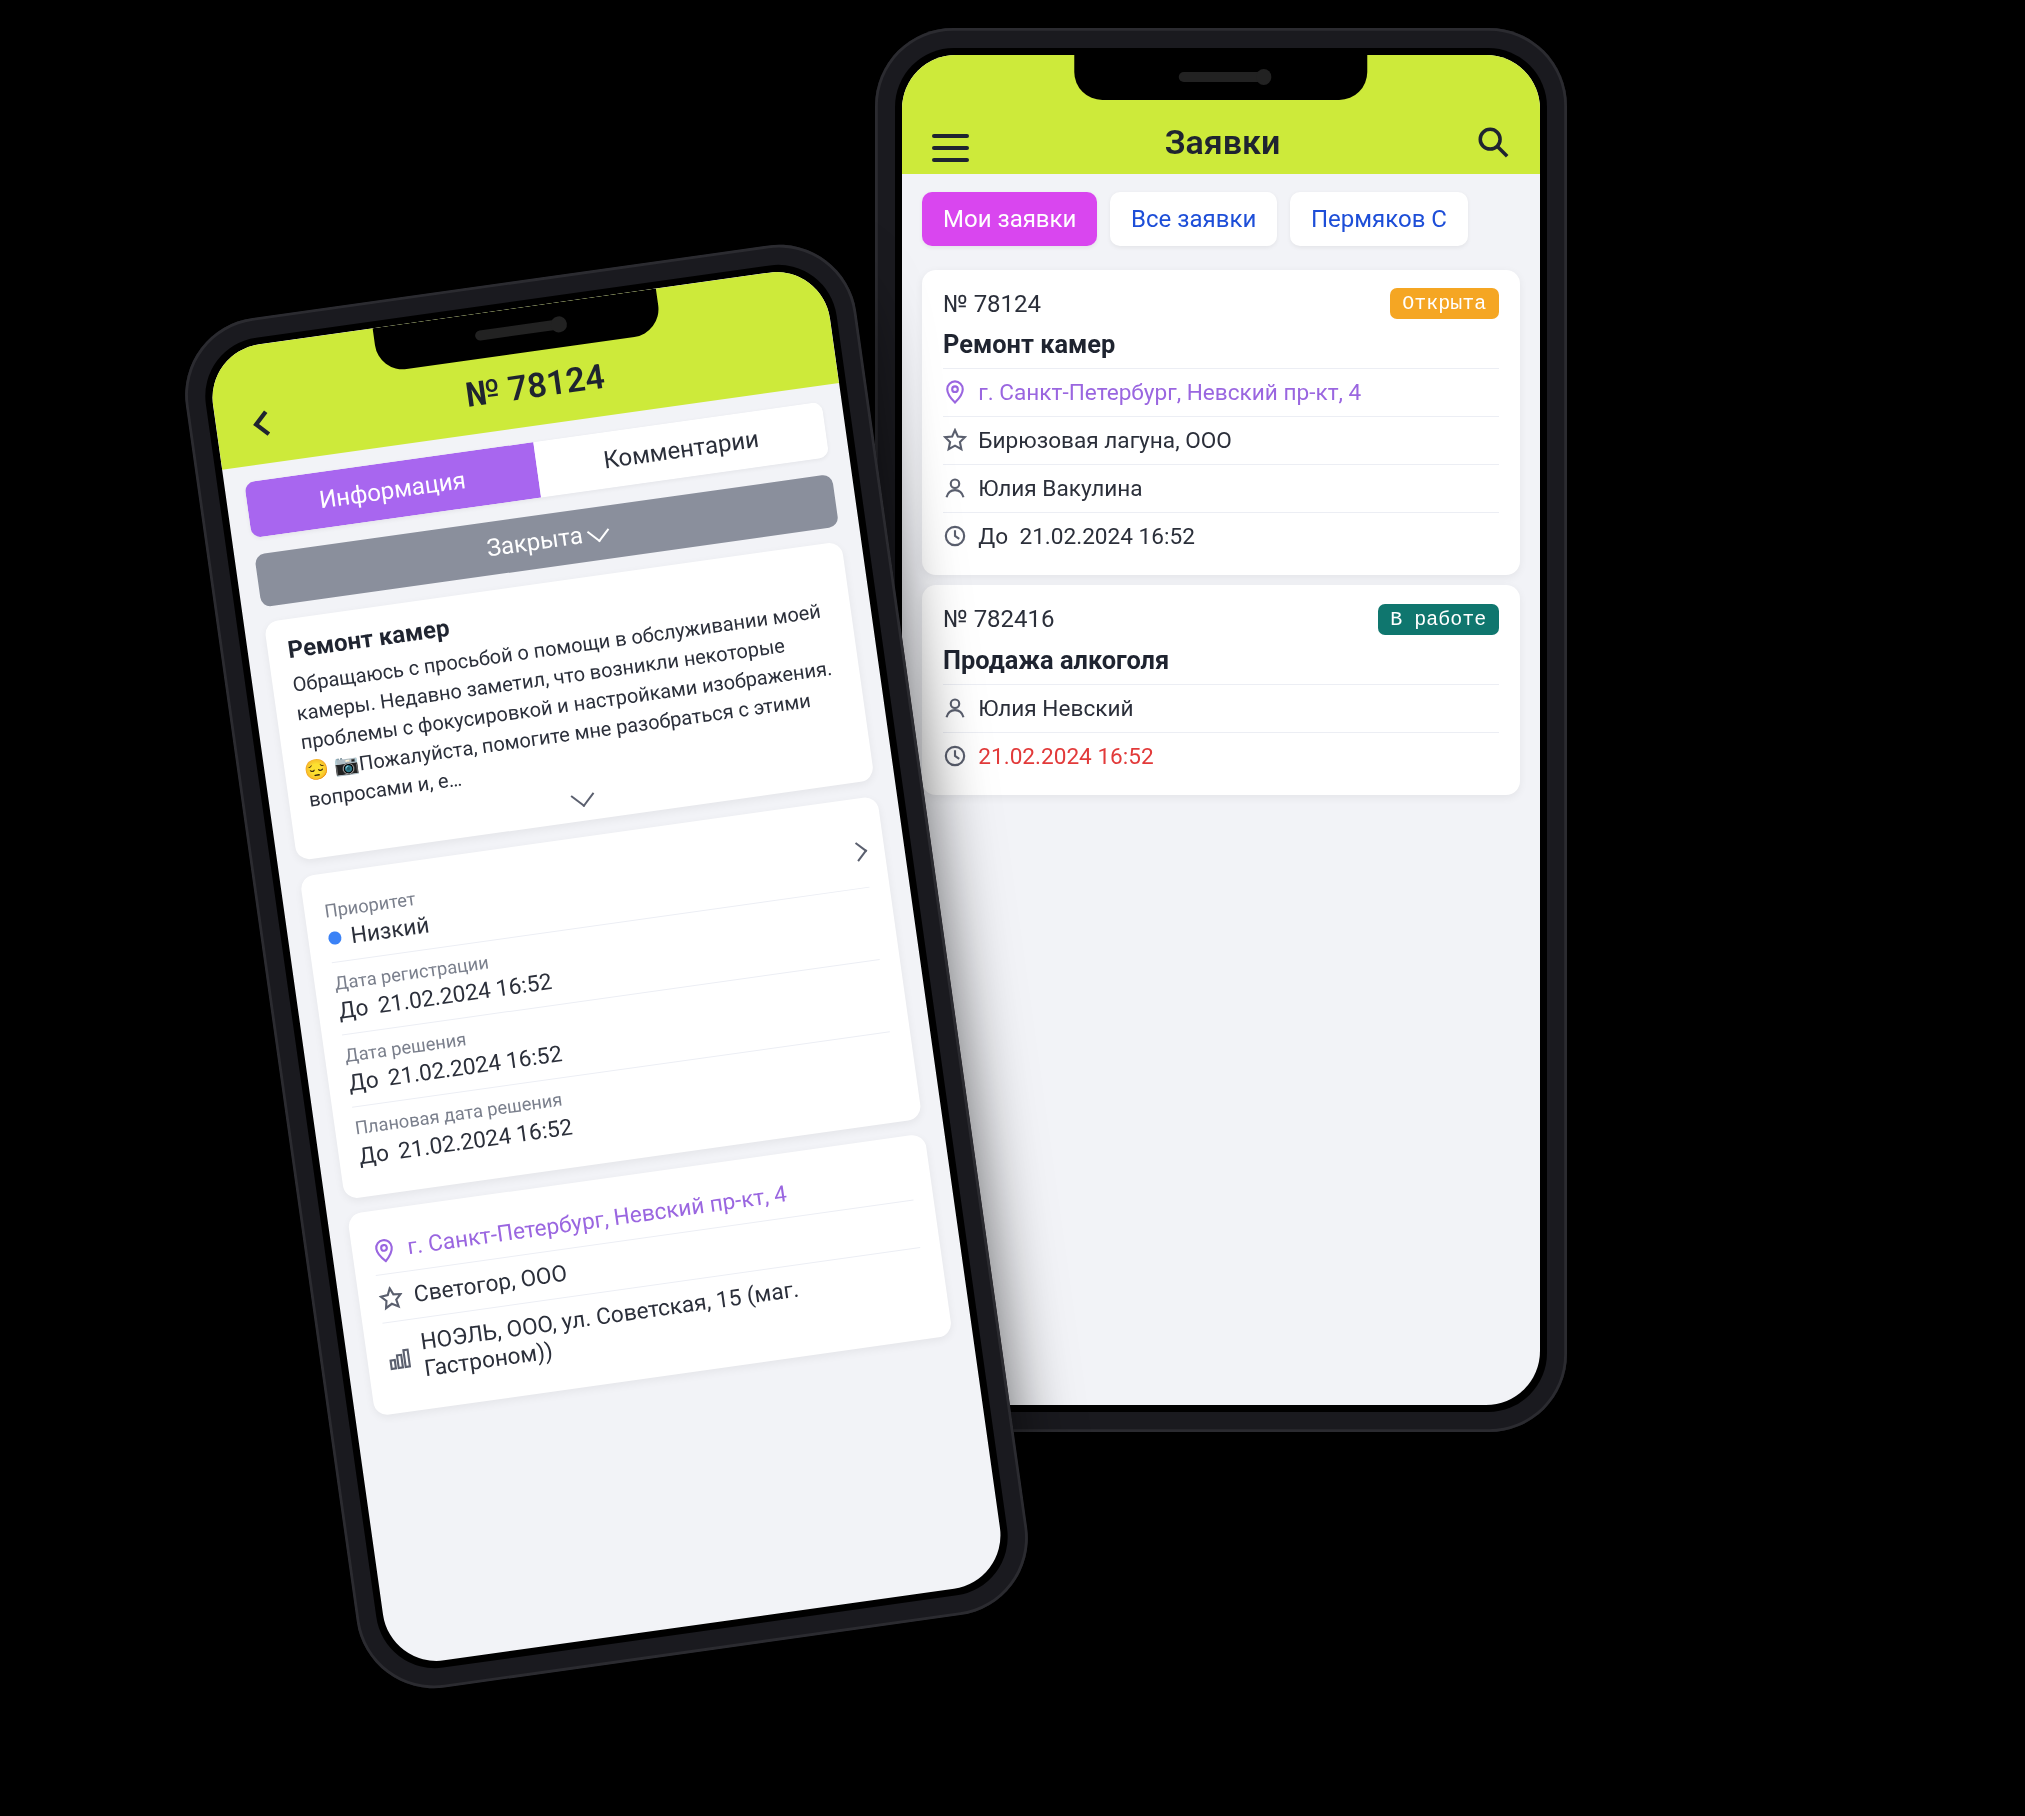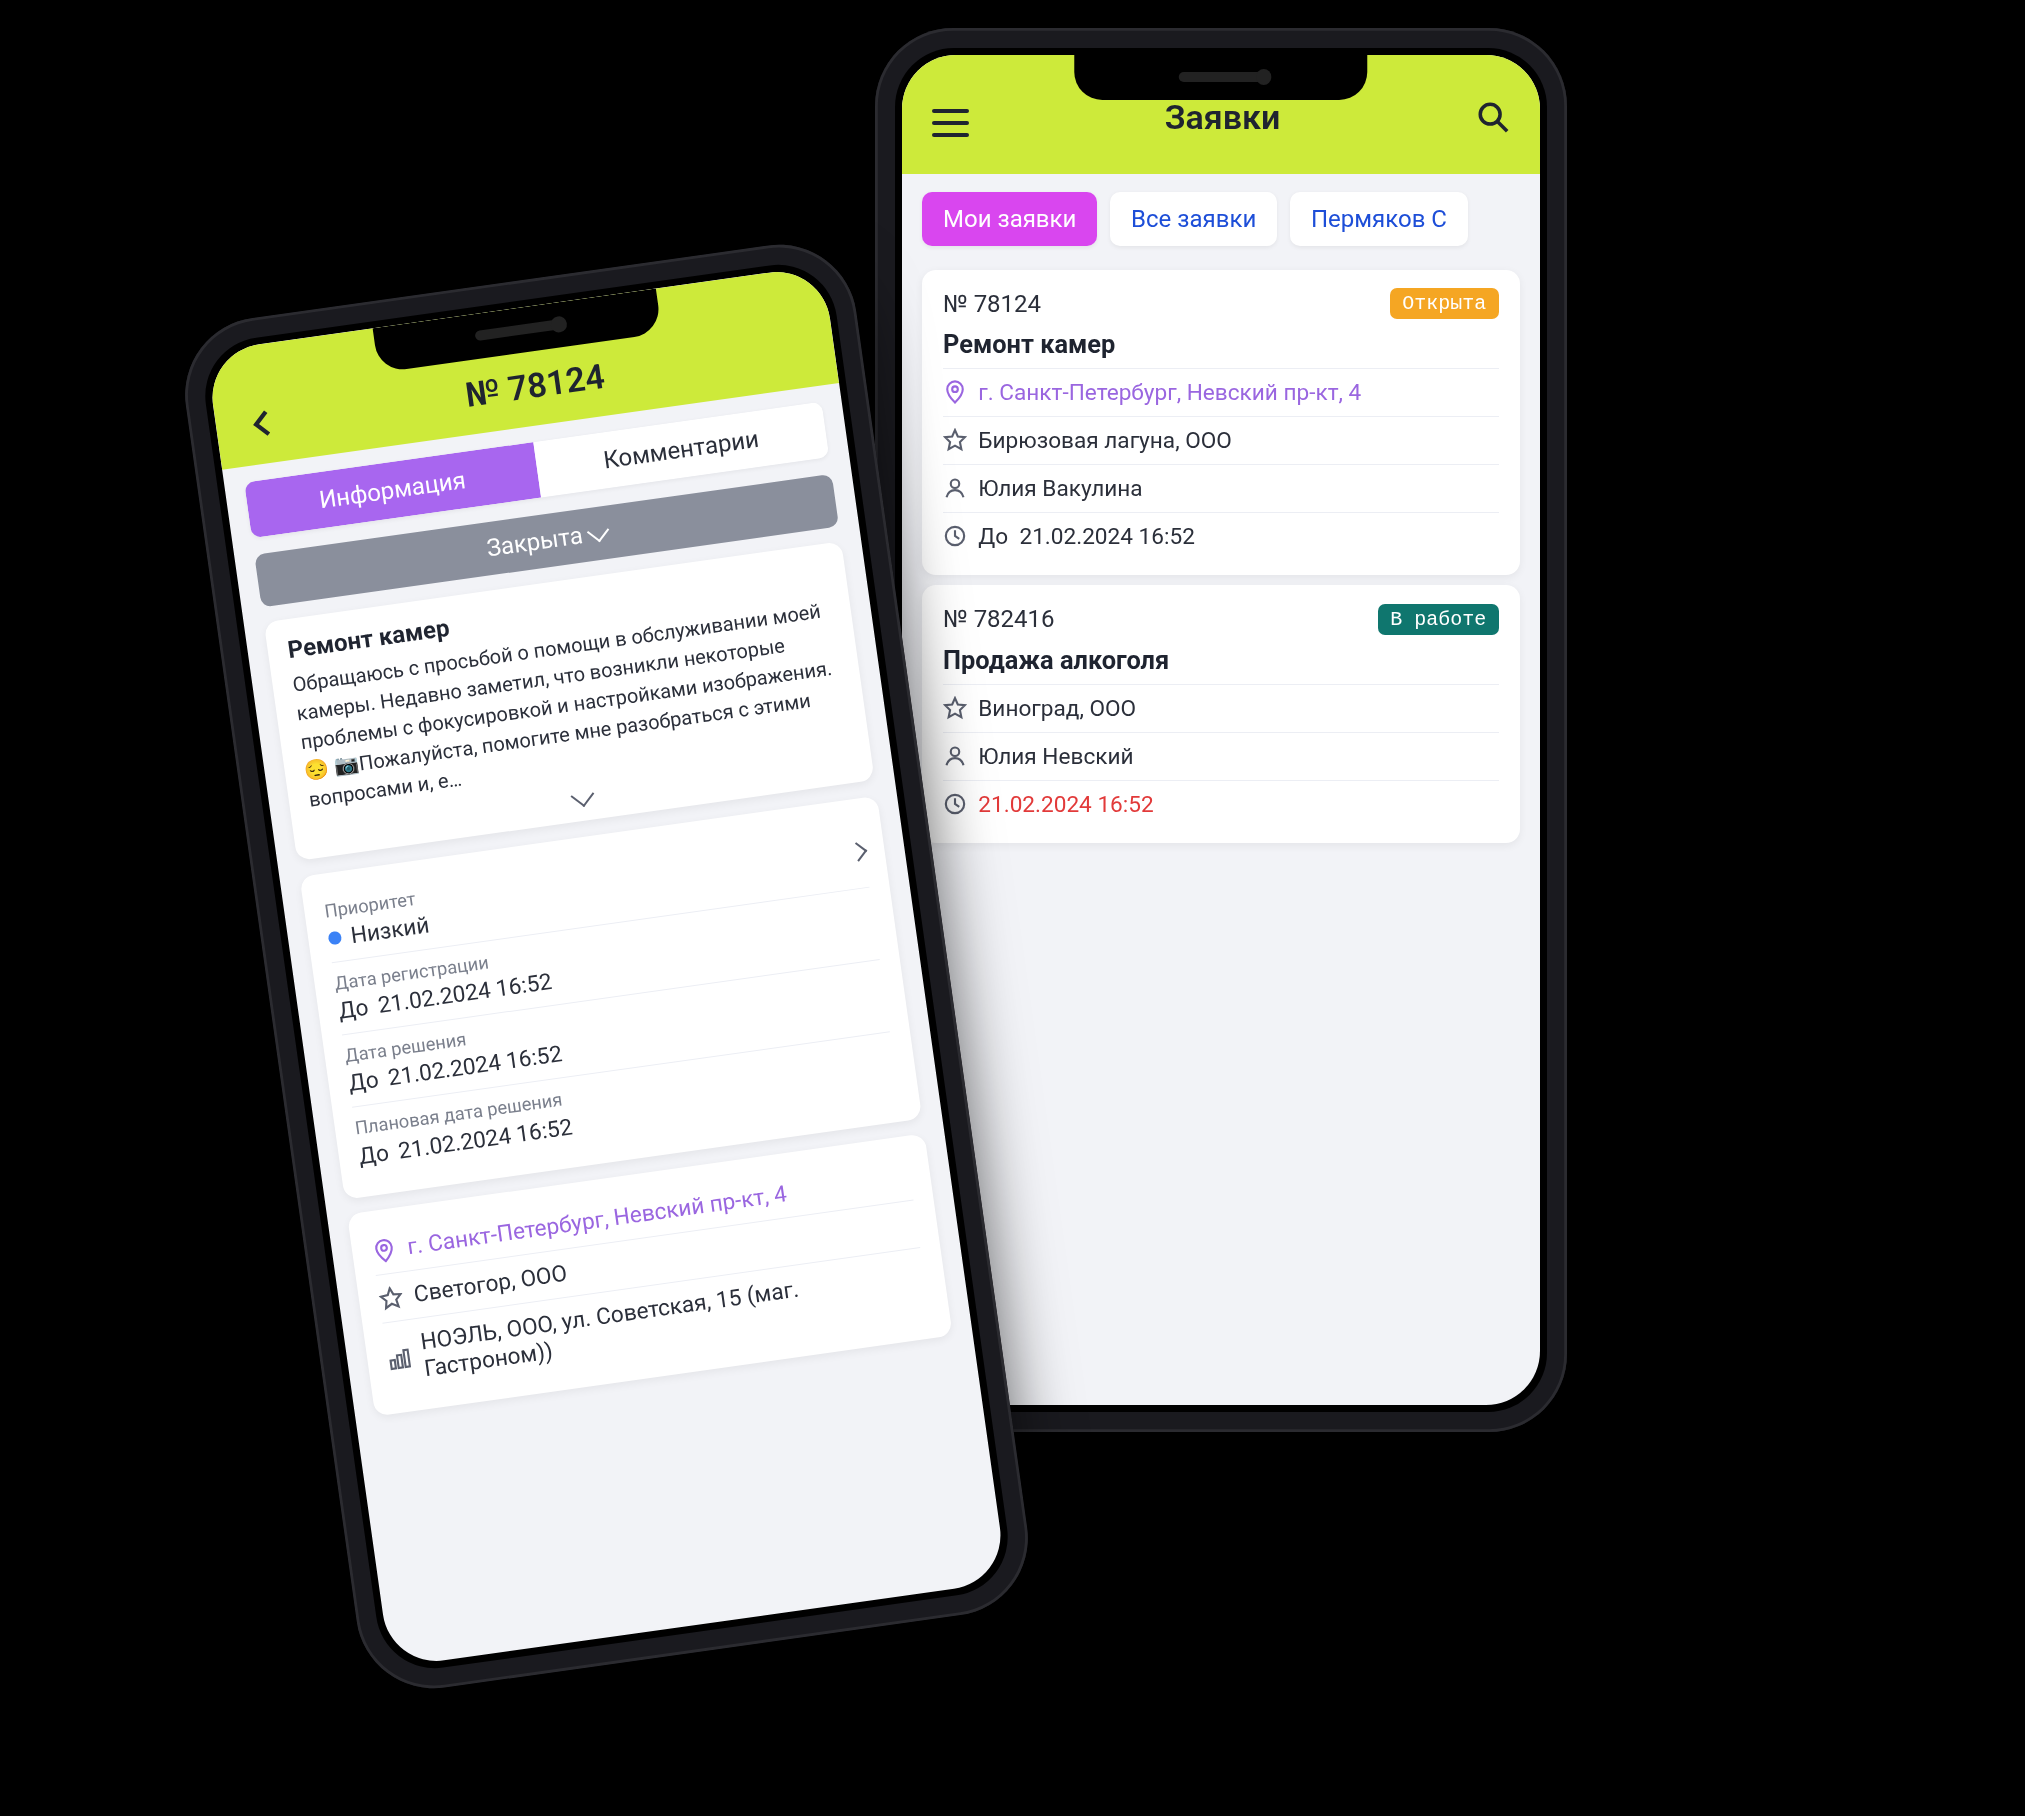--- a/index.html
+++ b/index.html
@@ -52,21 +52,21 @@
     width:15.5px; height:15.5px; border-radius:50%; background:#222;
   }
 
   
   .phone-b { top: 28px; left: 875px; width: 692px; height: 1404px; z-index:1; }
 
   .hdr-b {
     background:#cdea3a;
     height:119px;
     display:flex; align-items:flex-end; justify-content:flex-end;
-    padding:0 30px 37px;
+    padding:0 30px 12px;
   }
   .hdr-b .title { font-size:34px; font-weight:600; color:#1f2430; flex:1; text-align:center; }
   .icon-burger { width:37px; height:28px; display:flex; flex-direction:column; justify-content:space-between; cursor:pointer;}
   .icon-burger span{height:4.2px;background:#1f2430;border-radius:2.1px;}
   .icon-search svg{width:34px;height:34px;stroke:#1f2430;stroke-width:5;fill:none;}
 
   .filters{
     display:flex; gap:12.7px; padding:18.3px 20px 14px; overflow:hidden;
   }
   .chip{
@@ -203,28 +203,20 @@
 
       <div class="card">
         <div class="card-top">
           <div class="tnum">№ 782416</div>
           <div class="badge green">В работе</div>
         </div>
         <h3>Продажа алкоголя</h3>
         <div class="row">
           <div class="ico">
               <svg viewBox="0 0 34 34">
-                <path d="M17 3l4 9 10 1-7 7 2 10-9-5-9 5 2-10-7-7 10-1z"></path>
-              </svg>
-            </div>
-          <div class="val">Виноград, ООО</div>
-        </div>
-        <div class="row">
-          <div class="ico">
-              <svg viewBox="0 0 34 34">
                 <circle cx="17" cy="11" r="6"></circle>
                 <path d="M5 30c2-7 7-10 12-10s10 3 12 10"></path>
               </svg>
             </div>
           <div class="val">Юлия Невский</div>
         </div>
         <div class="row due-red">
           <div class="ico">
               <svg viewBox="0 0 34 34">
                 <circle cx="17" cy="17" r="13"></circle>

